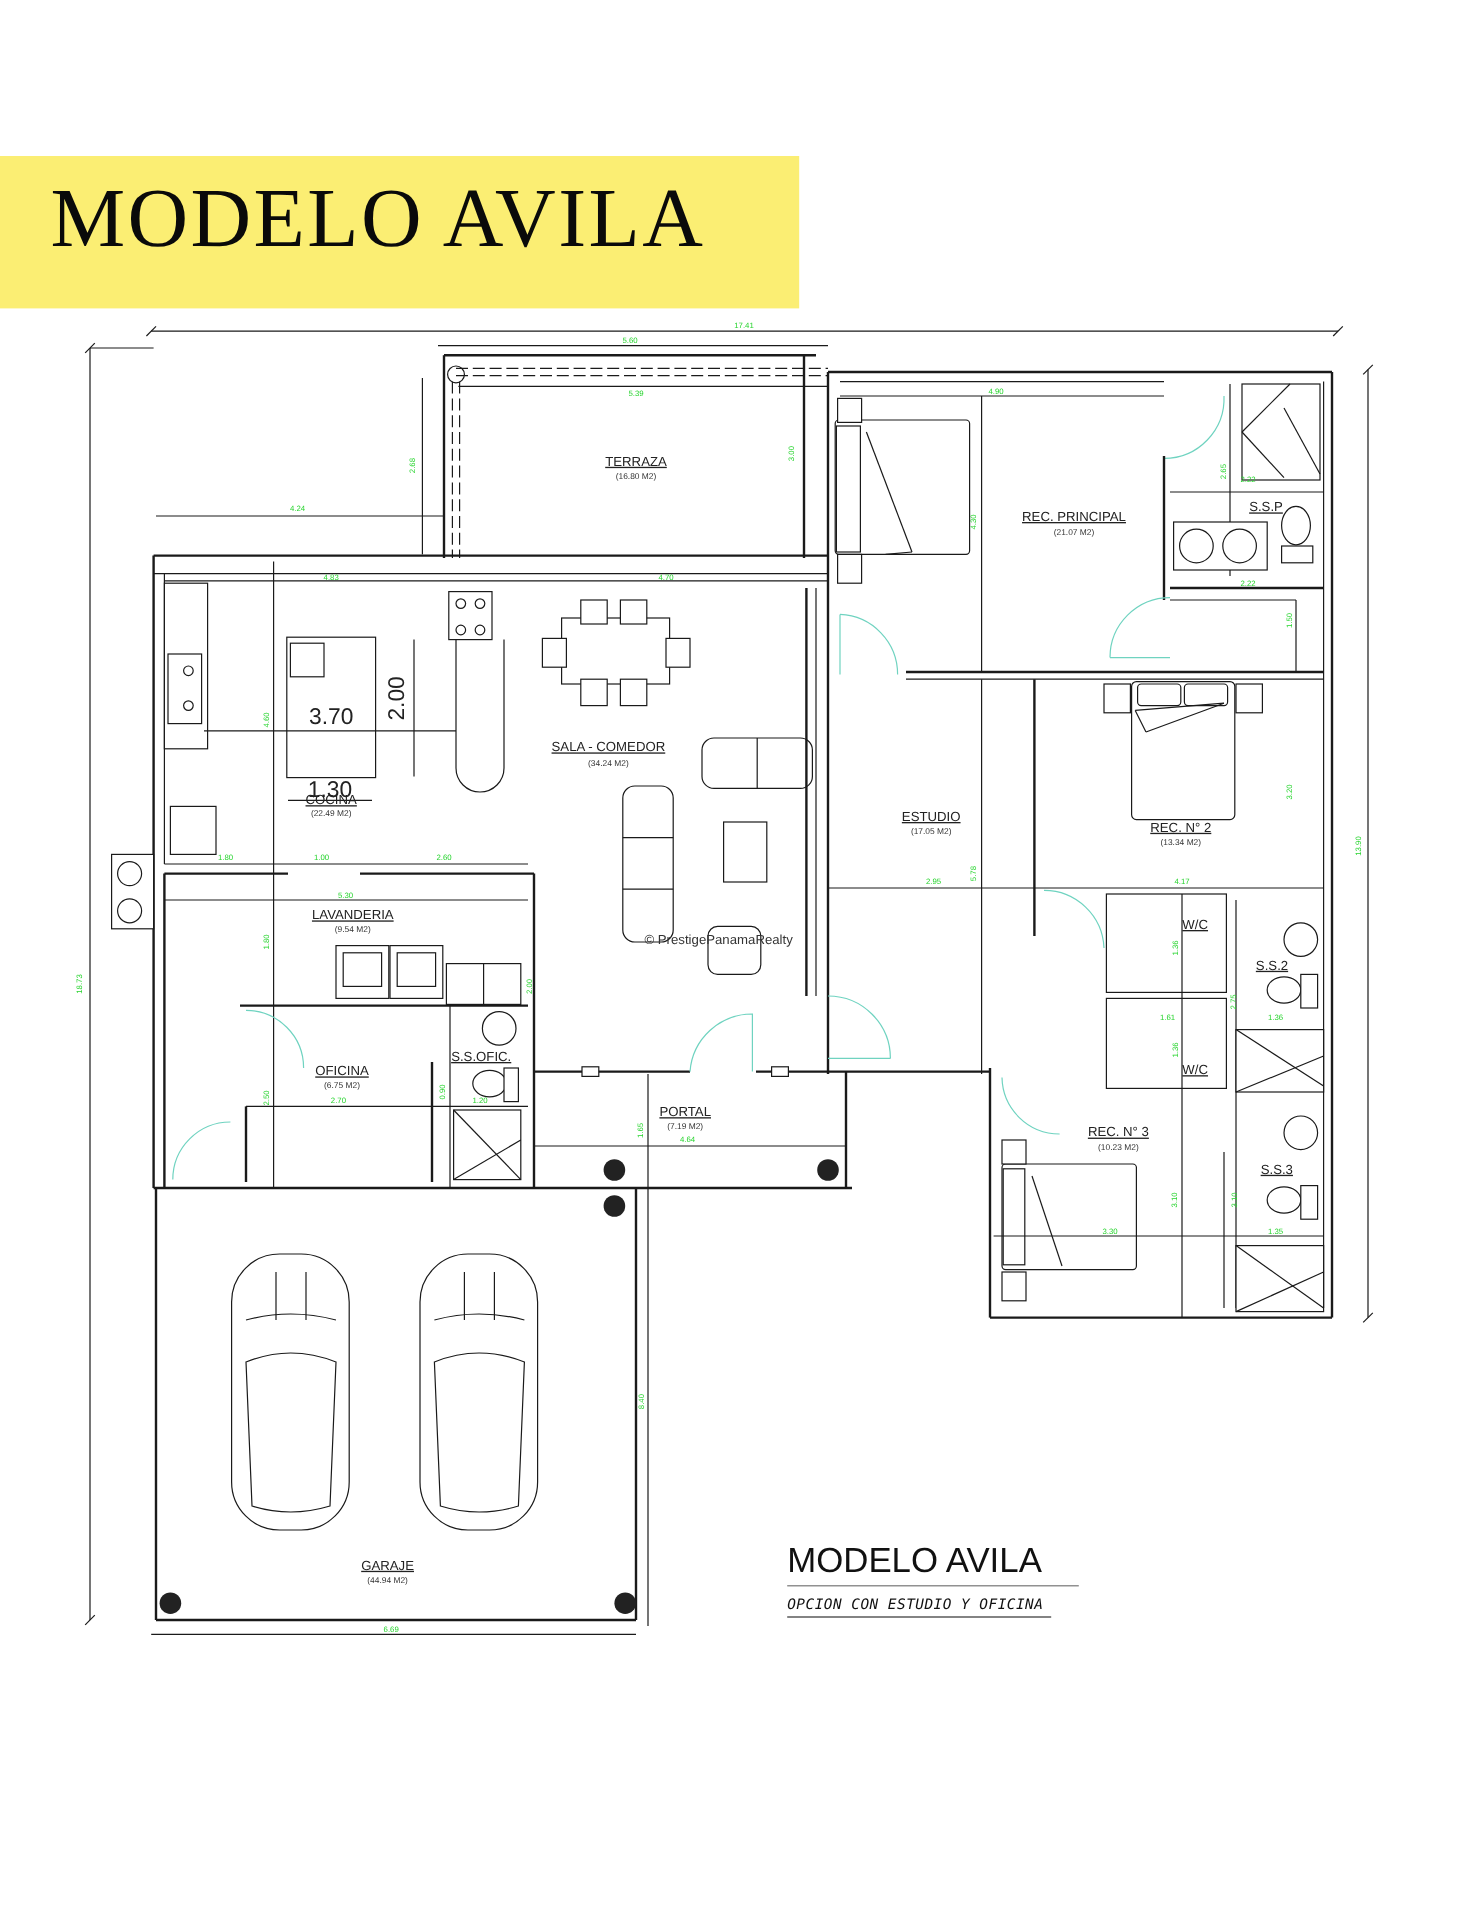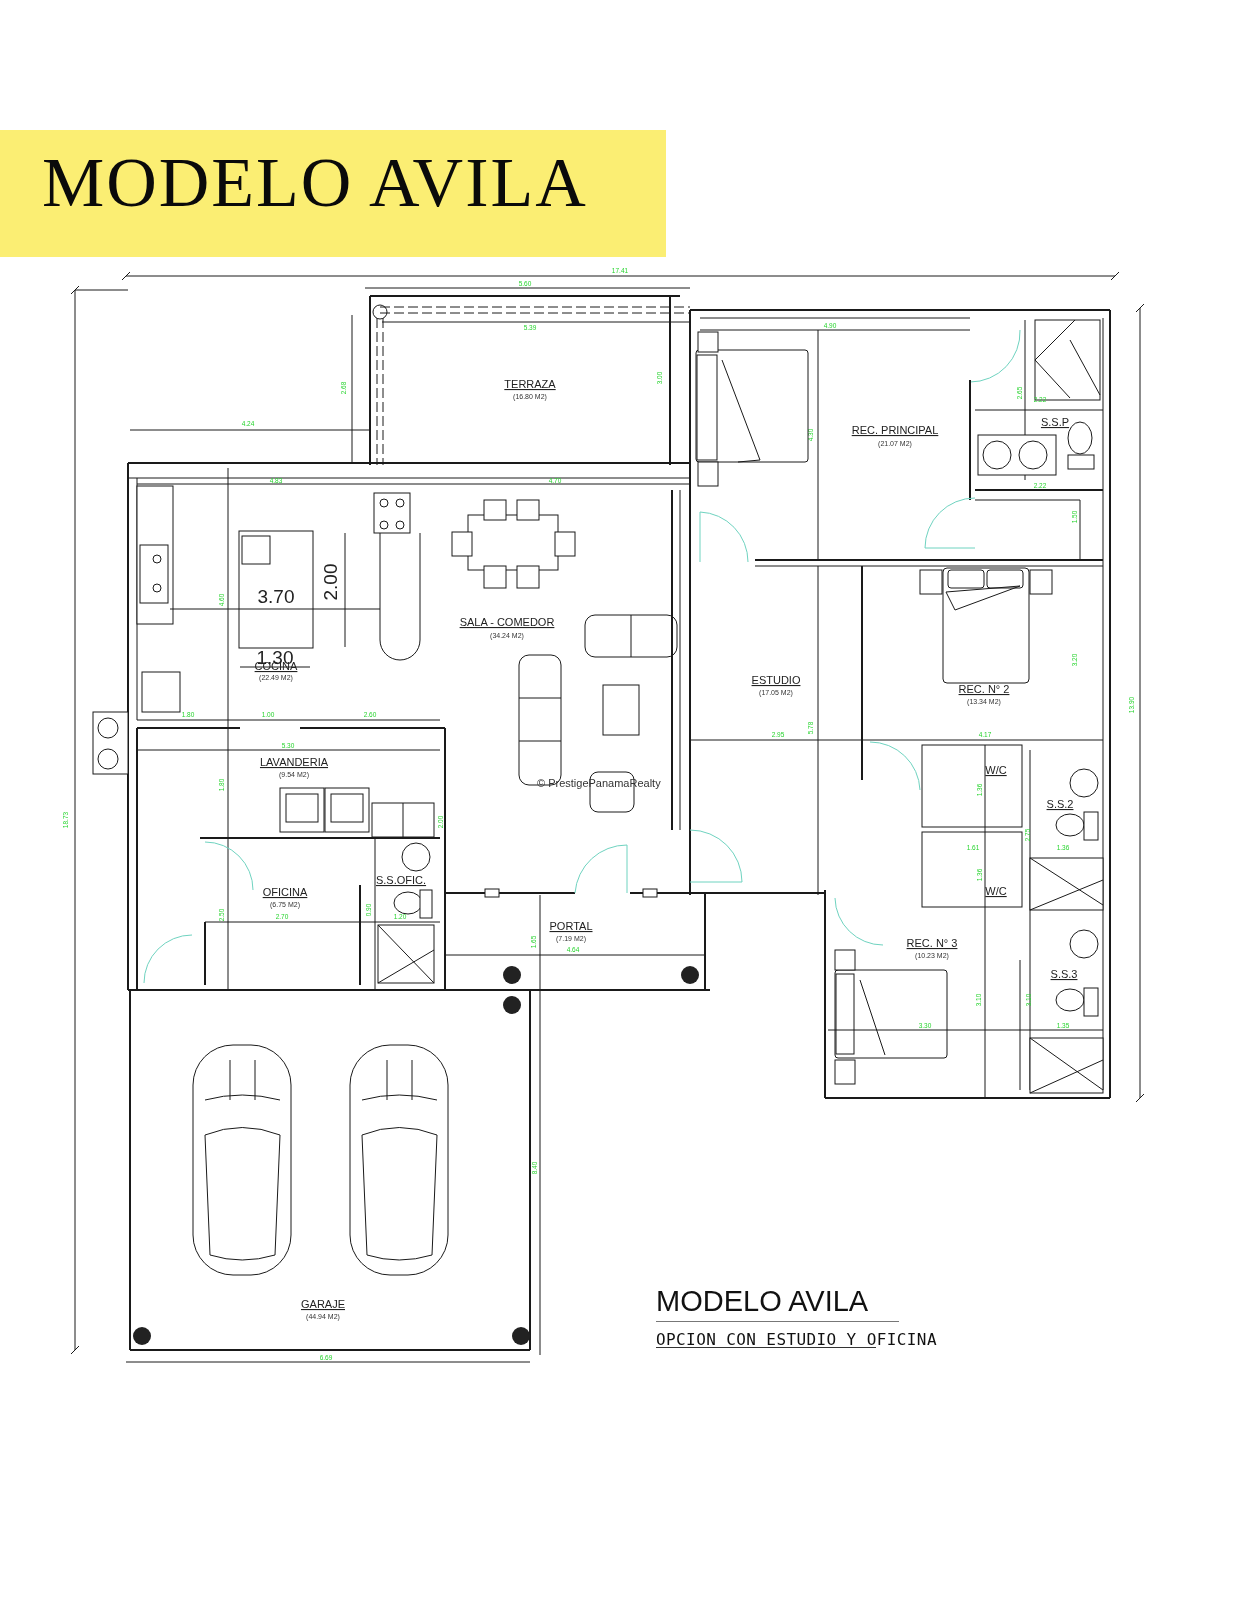--- a/index.html
+++ b/index.html
@@ -7,21 +7,21 @@
   .banner { position: absolute; left: 0; top: 130px; width: 666px; height: 127px; background: #fbee73; }
   .banner-title { position: absolute; left: 42px; top: 148px; font-family: "Liberation Serif", "DejaVu Serif", serif; font-size: 70px; letter-spacing: 2px; color: #0a0a0a; line-height: 1; white-space: nowrap; }
   svg.plan { position: absolute; left: 0; top: 0; }
   .room-label { font-family: "Liberation Sans", sans-serif; font-size: 11px; fill: #222; text-anchor: middle; text-decoration: underline; }
   .room-area { font-family: "Liberation Sans", sans-serif; font-size: 7px; fill: #333; text-anchor: middle; }
   .dim { font-family: "Liberation Sans", sans-serif; font-size: 6.5px; fill: #27d42e; text-anchor: middle; }
   .bigdim { font-family: "Liberation Sans", sans-serif; font-size: 19px; fill: #222; text-anchor: middle; }
   .wm { font-family: "Liberation Sans", sans-serif; font-size: 11px; fill: #333; }
   .caption-title { position: absolute; left: 656px; top: 1287px; font-family: "Liberation Sans", sans-serif; font-size: 29px; color: #111; line-height: 1; white-space: nowrap; }
   .caption-rule { position: absolute; left: 656px; top: 1321px; width: 243px; height: 1px; background: #777; }
-  .caption-sub { position: absolute; left: 656px; top: 1330px; font-family: "DejaVu Sans Mono", monospace; font-size: 16px; color: #111; letter-spacing: 0.4px; white-space: nowrap; }
+  .caption-sub { position: absolute; left: 656px; top: 1330px; font-family: "DejaVu Sans Mono", monospace; font-size: 12px; color: #111; letter-spacing: 0.4px; white-space: nowrap; font-style: italic; }
   .caption-sub-rule { position: absolute; left: 656px; top: 1347px; width: 220px; height: 1px; background: #333; }
   .w { stroke: #1a1a1a; stroke-width: 2; fill: none; }
   .wt { stroke: #1a1a1a; stroke-width: 1; fill: none; }
   .door { stroke: #6fd3c0; stroke-width: 1; fill: none; }
   .fx { stroke: #1a1a1a; stroke-width: 1; fill: #fff; }
 </style>
 </head>
 <body>
 
 <div class="banner"></div>

